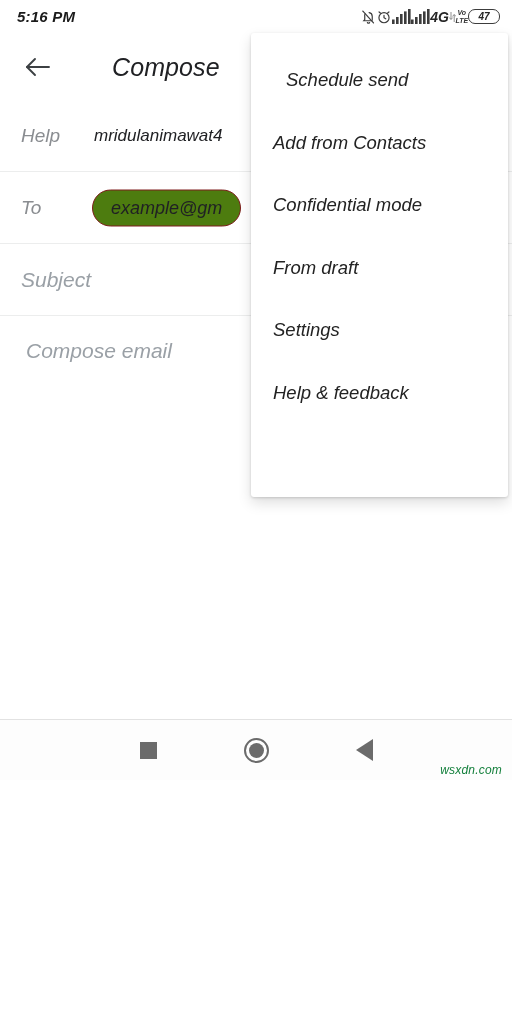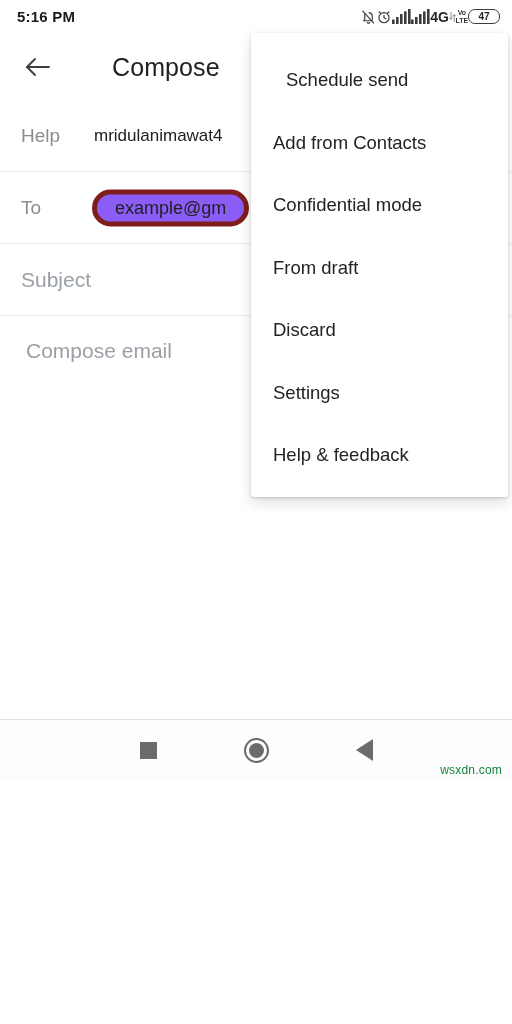--- a/index.html
+++ b/index.html
@@ -2,21 +2,21 @@
 <html><head>
 <meta charset="utf-8">
 <style>
   * { margin:0; padding:0; box-sizing:border-box; }
   html,body {
     width:512px; height:1024px;
     background:#ffffff;
     font-family:"Liberation Sans", sans-serif;
     overflow:hidden;
   }
-  #screen { position:relative; width:512px; height:780px; background:#fff; }
+  #screen { position:relative; width:512px; height:780px; background:#fff;font-style:italic; }
 
   
   .statusbar {
     position:absolute; top:0; left:0; width:512px; height:33px;
     display:flex; align-items:center; justify-content:space-between;
     padding:0 12px 0 17px; background:#ffffff;
   }
   .status-clock { font-size:15px; font-weight:bold; color:#1b1b1b; letter-spacing:0.2px; }
   .status-icons { display:flex; align-items:center; }
   .sicon { display:flex; align-items:center; justify-content:center; color:#3c3c3c; }
@@ -55,21 +55,21 @@
     font-size:19px; color:#8a8d91; white-space:nowrap;
   }
   .field-value {
     position:absolute; left:94px; top:50%; transform:translateY(-50%);
     font-size:17px; color:#202124; white-space:nowrap;
   }
   .chip {
     position:absolute; left:92px; top:50%; transform:translateY(-50%);
     height:37px; padding:0 18px;
     display:flex; align-items:center;
-    border:5px solid #7f1d1d; border-radius:19px; background:#8b5cf6;
+    border:1px solid #7f1d1d; border-radius:19px; background:#4d7c0f;
   }
   .chip span { font-size:18px; color:#202124; white-space:nowrap; }
   .placeholder {
     position:absolute; left:21px; top:50%; transform:translateY(-50%);
     font-size:21px; color:#9aa0a6; white-space:nowrap;
   }
   .body-area { position:relative; width:512px; height:70px; }
   .body-area .placeholder { left:26px; }
 
   
@@ -206,21 +206,20 @@
     <div class="body-area">
       <div class="placeholder">Compose email</div>
     </div>
   </div>
 
   <div class="menu">
     <div class="menu-item">Schedule send</div>
     <div class="menu-item">Add from Contacts</div>
     <div class="menu-item">Confidential mode</div>
     <div class="menu-item">From draft</div>
-    <div class="menu-item">Discard</div>
     <div class="menu-item">Settings</div>
     <div class="menu-item">Help &amp; feedback</div>
   </div>
 
   <div class="navbar">
     <div class="nav-btn">
       <div class="nav-square"></div>
     </div>
     <div class="nav-btn">
       <div class="nav-home">

